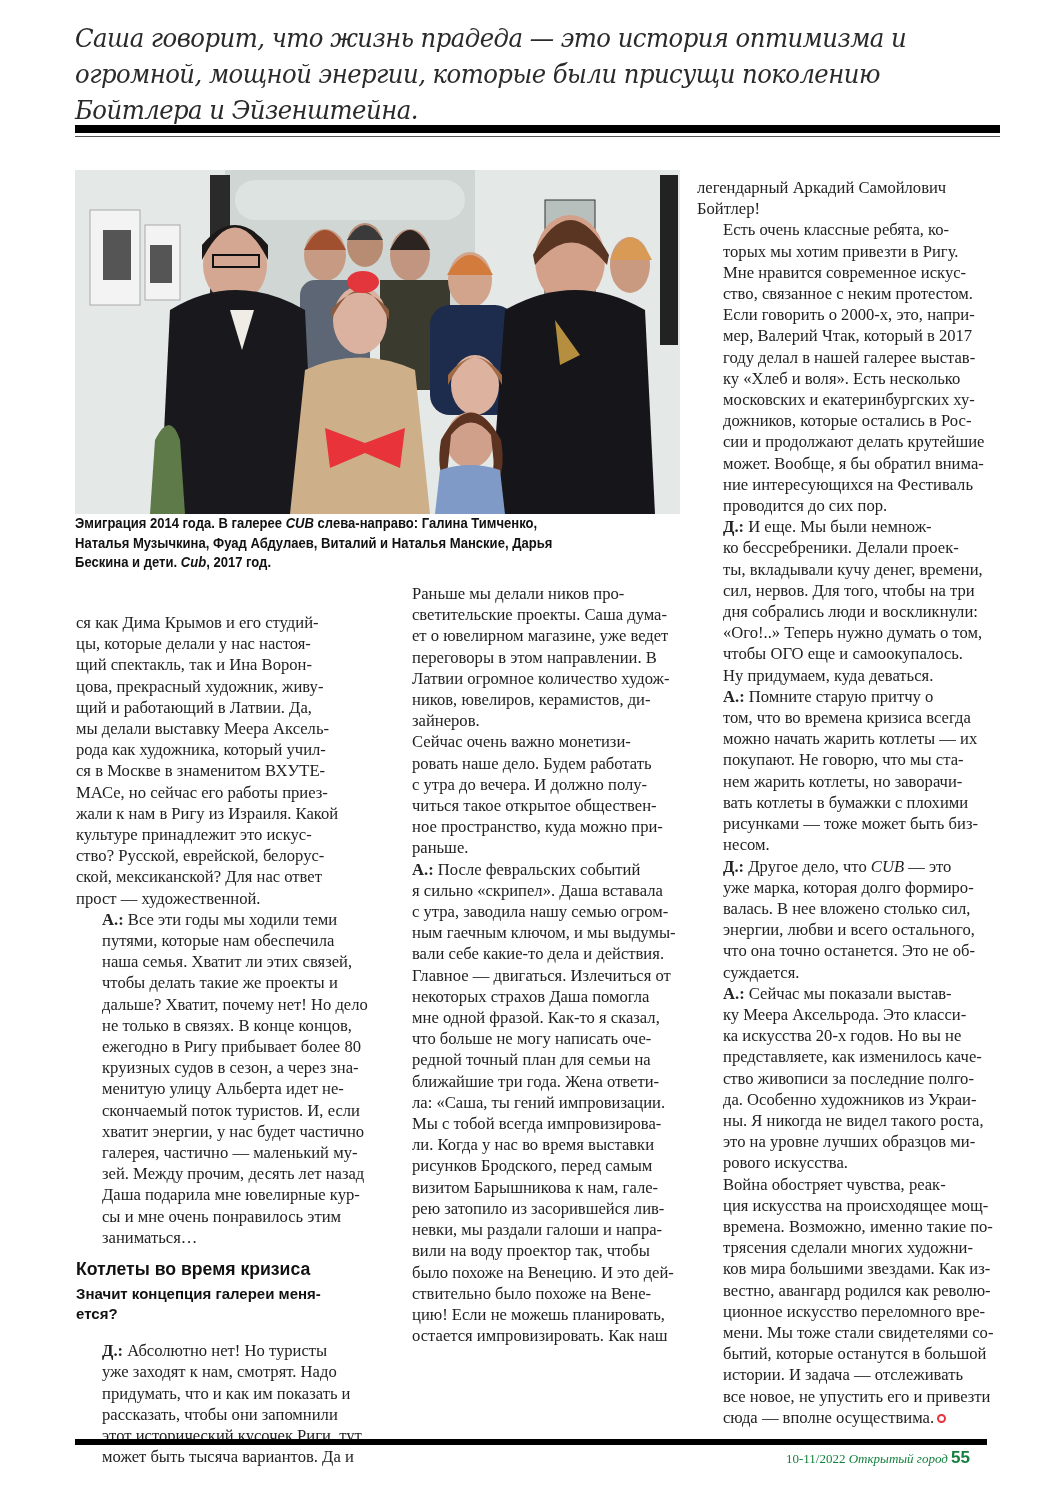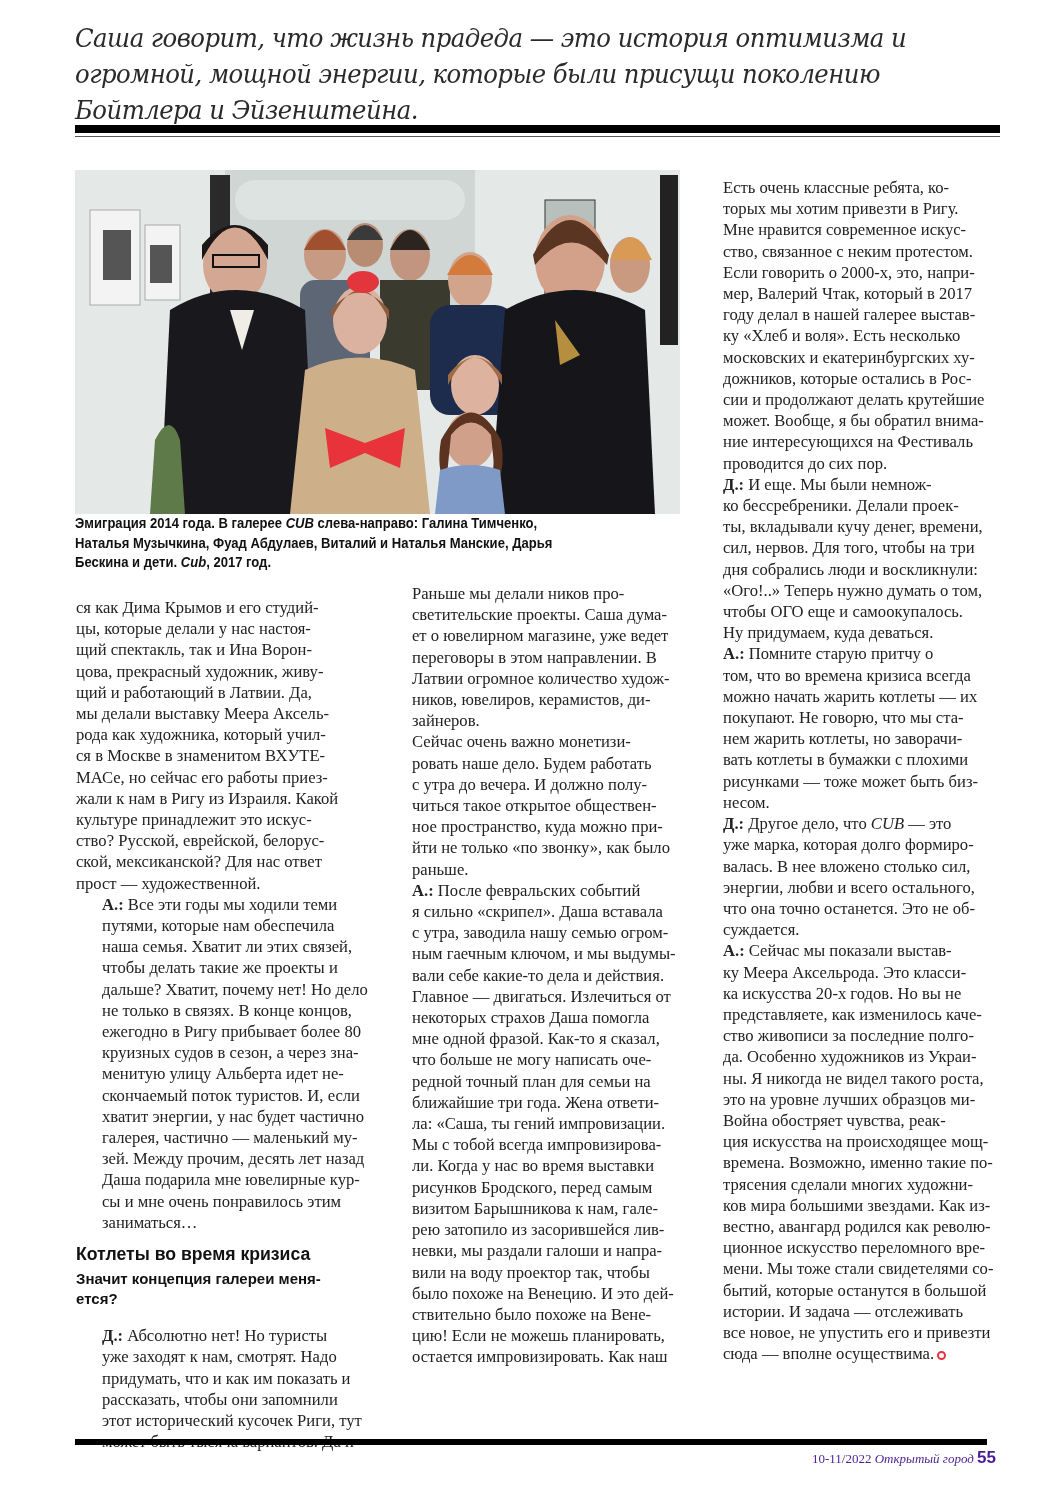--- a/index.html
+++ b/index.html
@@ -28,42 +28,42 @@
   .caption i { font-style: italic; }
 
   .col {
     position: absolute;
     font-family: "Liberation Serif", serif; font-size: 16.6px; line-height: 21.2px;
     color: #222; letter-spacing: 0;
   }
   .col p { margin: 0; text-indent: 26px; }
   .col p.noindent { text-indent: 0; }
   .col .line { display: block; white-space: nowrap; }
-  .col-left { left: 76px; top: 597px; width: 300px; }
+  .col-left { left: 76px; top: 612px; width: 300px; }
   .col-mid { left: 386px; top: 583px; width: 300px; }
   .col-right { left: 697px; top: 177px; width: 300px; }
   .spk { font-weight: bold; }
 
   .subhead {
     font-family: "Liberation Sans", sans-serif; font-weight: bold;
     font-size: 18px; line-height: 22px; color: #111; margin-top: 10px; margin-bottom: 4px;
     transform: scaleX(0.98); transform-origin: left top;
   }
   .question {
     font-family: "Liberation Sans", sans-serif; font-weight: bold;
     font-size: 15px; line-height: 20px; color: #111; margin-bottom: 16px;
   }
   .end-mark {
     display: inline-block; width: 9px; height: 9px; border-radius: 50%;
     border: 2.5px solid #e8323c; box-sizing: border-box; vertical-align: middle; margin-left: 3px;
   }
   .footer-rule { position: absolute; left: 75px; top: 1439px; width: 912px; height: 6px; background: #000; }
   .footer {
-    position: absolute; right: 65px; top: 1448px;
-    font-family: "Liberation Serif", serif; font-size: 13px; color: #4c1d95; white-space: nowrap;
+    position: absolute; right: 91px; top: 1448px;
+    font-family: "Liberation Serif", serif; font-size: 13px; color: #15803d; white-space: nowrap;
   }
   .footer .mag { font-style: italic; }
   .footer .pg { font-family: "Liberation Sans", sans-serif; font-weight: bold; font-size: 17px; }
 </style>
 </head>
 <body>
 
 <div class="lead">Саша говорит, что жизнь прадеда — это история оптимизма и огромной, мощной энергии, которые были присущи поколению Бойтлера и Эйзенштейна.</div>
 <div class="rule-thick"></div>
 <div class="rule-thin"></div>
@@ -181,21 +181,20 @@
       <span class="line">Латвии огромное количество худож-</span>
       <span class="line">ников, ювелиров, керамистов, ди-</span>
       <span class="line">зайнеров.</span>
     </p>
   <p>
       <span class="line">Сейчас очень важно монетизи-</span>
       <span class="line">ровать наше дело. Будем работать</span>
       <span class="line">с утра до вечера. И должно полу-</span>
       <span class="line">читься такое открытое обществен-</span>
       <span class="line">ное пространство, куда можно при-</span>
-      <span class="line">йти не только «по звонку», как было</span>
       <span class="line">раньше.</span>
     </p>
   <p>
       <span class="line"><span class="spk">А.:</span> После февральских событий</span>
       <span class="line">я сильно «скрипел». Даша вставала</span>
       <span class="line">с утра, заводила нашу семью огром-</span>
       <span class="line">ным гаечным ключом, и мы выдумы-</span>
       <span class="line">вали себе какие-то дела и действия.</span>
       <span class="line">Главное — двигаться. Излечиться от</span>
       <span class="line">некоторых страхов Даша помогла</span>
@@ -212,20 +211,24 @@
       <span class="line">невки, мы раздали галоши и напра-</span>
       <span class="line">вили на воду проектор так, чтобы</span>
       <span class="line">было похоже на Венецию. И это дей-</span>
       <span class="line">ствительно было похоже на Вене-</span>
       <span class="line">цию! Если не можешь планировать,</span>
       <span class="line">остается импровизировать. Как наш</span>
     </p>
 </div>
 
 <div class="col col-right">
+  <p class="noindent">
+      <span class="line">легендарный Аркадий Самойлович</span>
+      <span class="line">Бойтлер!</span>
+    </p>
   <p>
       <span class="line">Есть очень классные ребята, ко-</span>
       <span class="line">торых мы хотим привезти в Ригу.</span>
       <span class="line">Мне нравится современное искус-</span>
       <span class="line">ство, связанное с неким протестом.</span>
       <span class="line">Если говорить о 2000-х, это, напри-</span>
       <span class="line">мер, Валерий Чтак, который в 2017</span>
       <span class="line">году делал в нашей галерее выстав-</span>
       <span class="line">ку «Хлеб и воля». Есть несколько</span>
       <span class="line">московских и екатеринбургских ху-</span>
@@ -261,20 +264,21 @@
   </p>
   <p>
       <span class="line"><span class="spk">А.:</span> Сейчас мы показали выстав-</span>
       <span class="line">ку Меера Аксельрода. Это класси-</span>
       <span class="line">ка искусства 20-х годов. Но вы не</span>
       <span class="line">представляете, как изменилось каче-</span>
       <span class="line">ство живописи за последние полго-</span>
       <span class="line">да. Особенно художников из Украи-</span>
       <span class="line">ны. Я никогда не видел такого роста,</span>
       <span class="line">это на уровне лучших образцов ми-</span>
+      <span class="line">рового искусства.</span>
     </p>
   <p>
       <span class="line">Война обостряет чувства, реак-</span>
       <span class="line">ция искусства на происходящее мощ-</span>
       <span class="line">времена. Возможно, именно такие по-</span>
       <span class="line">трясения сделали многих художни-</span>
       <span class="line">ков мира большими звездами. Как из-</span>
       <span class="line">вестно, авангард родился как револю-</span>
       <span class="line">ционное искусство переломного вре-</span>
       <span class="line">мени. Мы тоже стали свидетелями со-</span>

